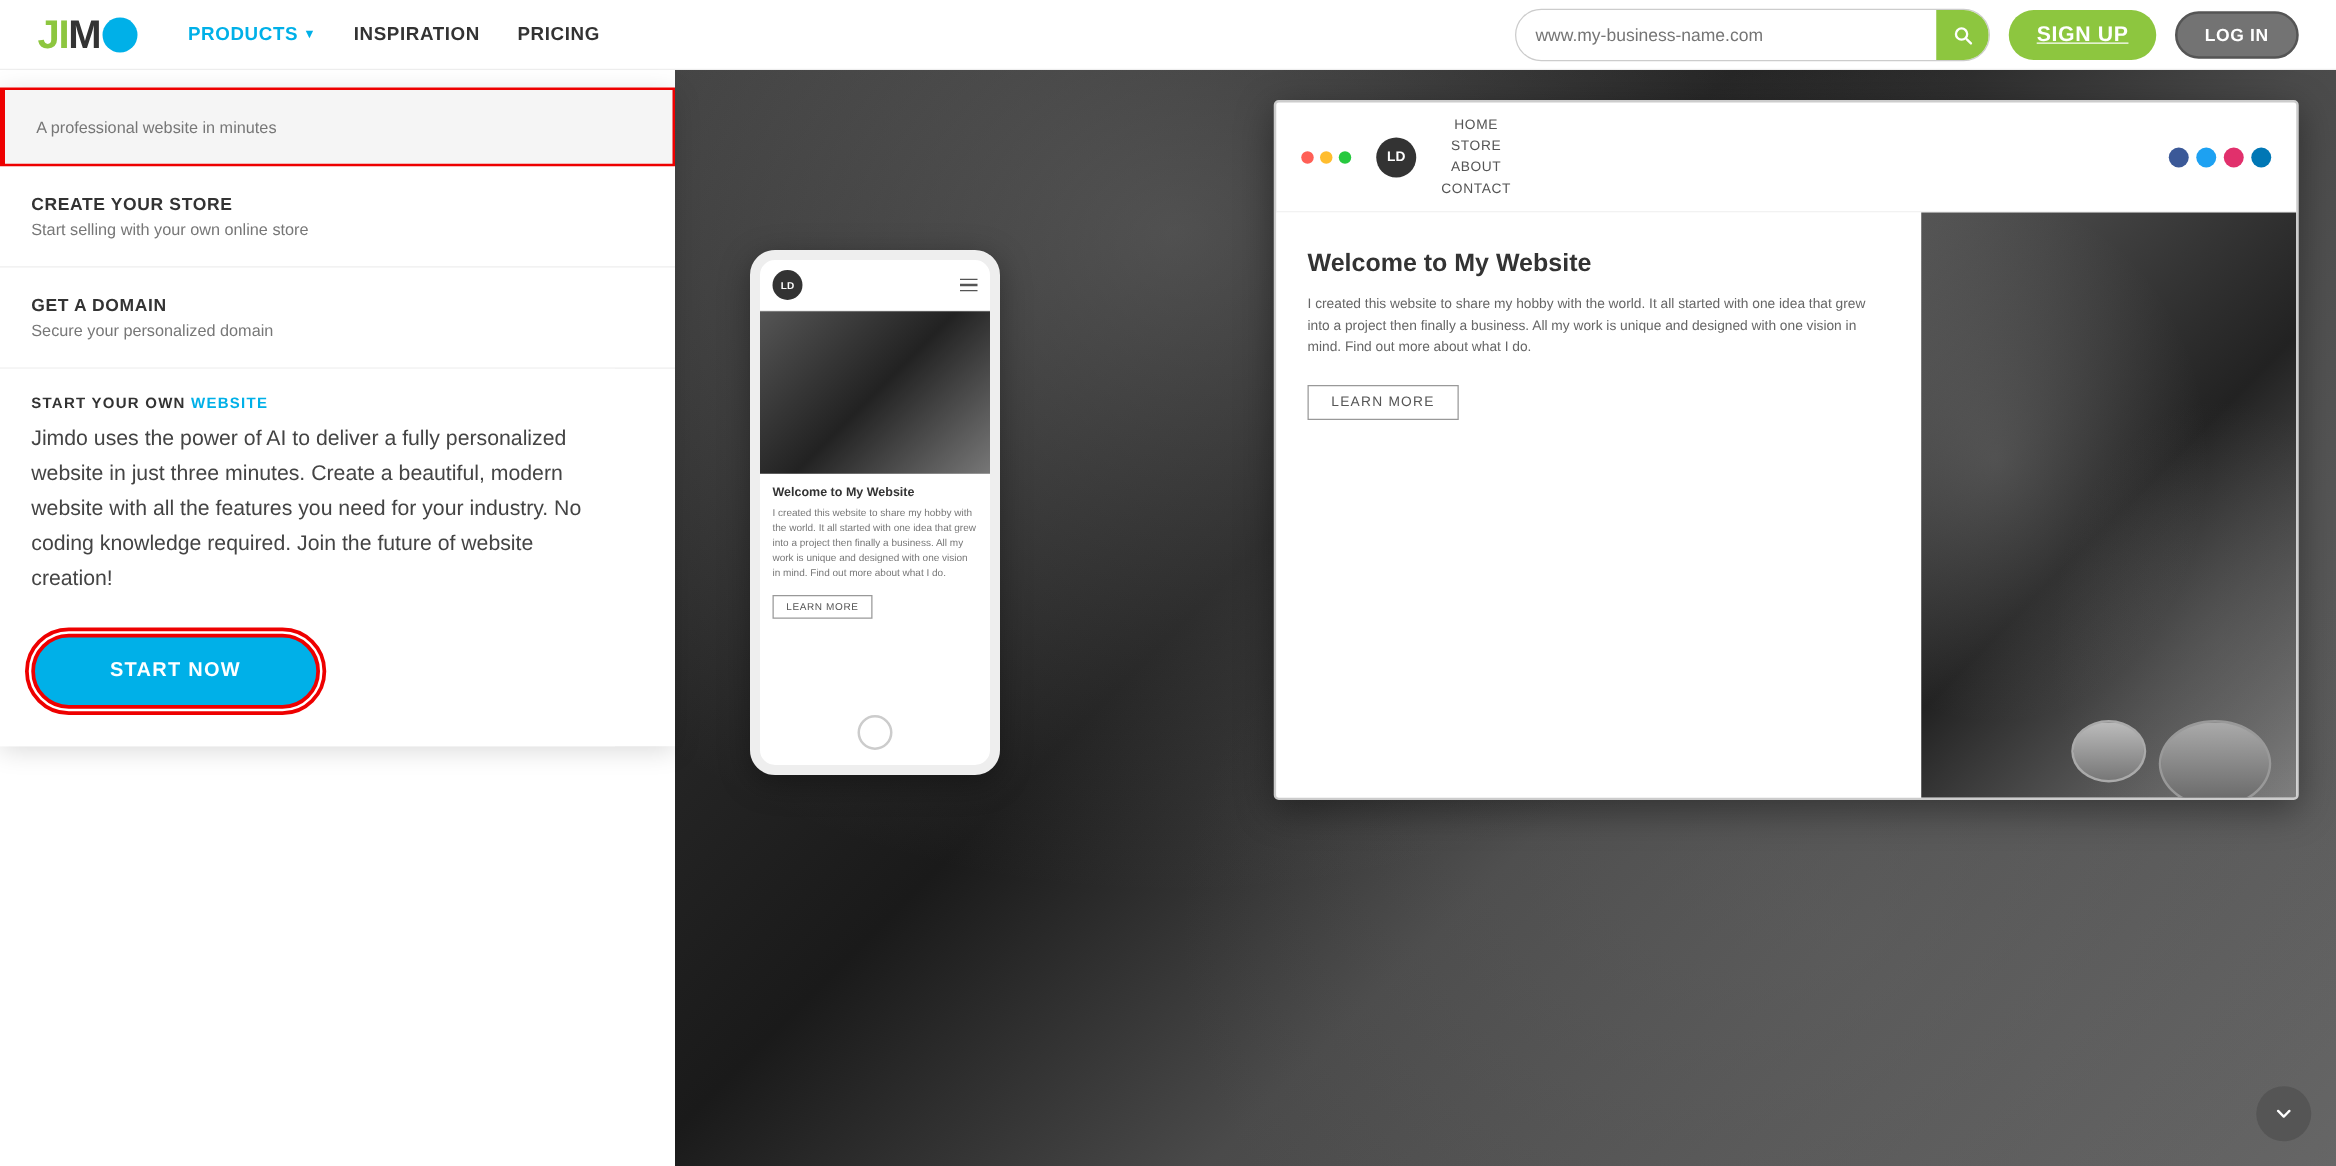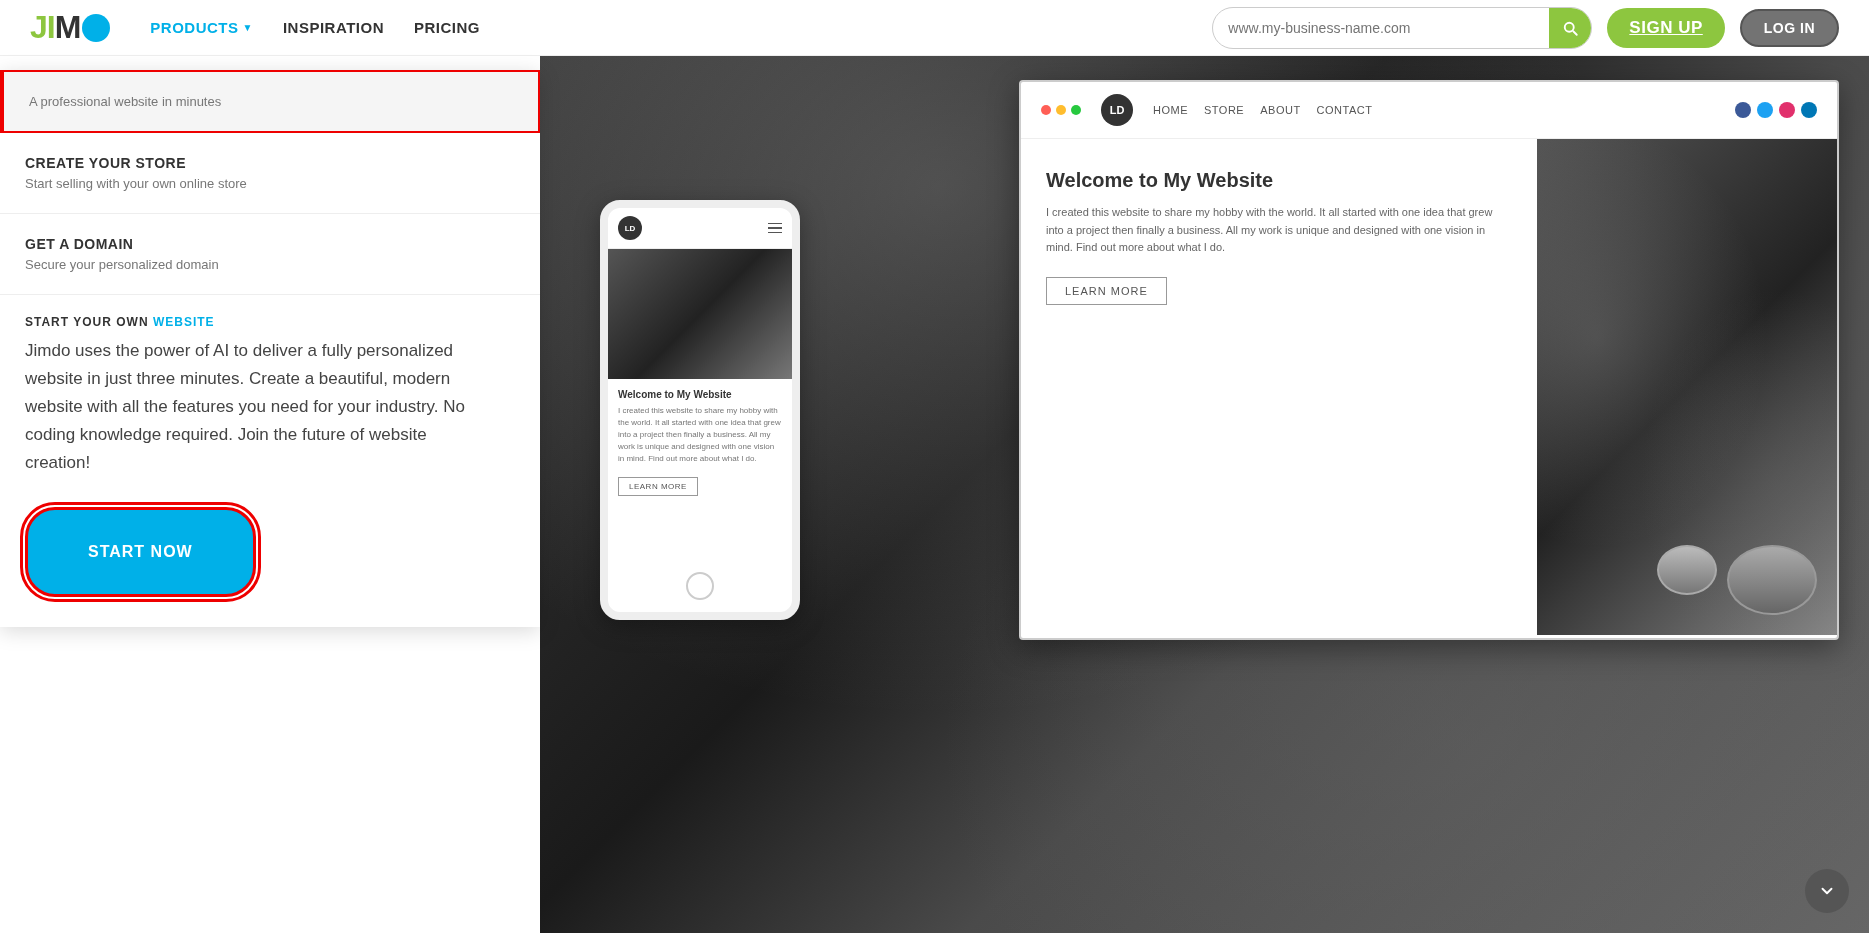--- a/index.html
+++ b/index.html
@@ -182,21 +182,21 @@
       font-size: 17px;
       line-height: 1.65;
       color: #444;
       margin-bottom: 30px;
     }
     .btn-start {
       background: #00b0e8;
       color: white;
       border: 3px solid #e00;
       border-radius: 30px;
-      padding: 33px 60px;
+      padding: 18px 60px;
       font-size: 16px;
       font-weight: 700;
       cursor: pointer;
       text-transform: uppercase;
       letter-spacing: 1px;
       outline: 3px solid #e00;
       outline-offset: 2px;
     }
 
     
@@ -253,21 +253,21 @@
     .dot-yellow { background: #ffbd2e; }
     .dot-green { background: #27c93f; }
     .mockup-logo-circle {
       width: 32px; height: 32px;
       background: #333;
       border-radius: 50%;
       display: flex; align-items: center; justify-content: center;
       color: white; font-size: 11px; font-weight: 700;
     }
     .mockup-nav-links {
-      display: flex; gap: 16px; align-items: flex-start;
+      display: flex; gap: 5px; align-items: center; flex-direction: column;
     }
     .mockup-nav-link {
       font-size: 11px; color: #555; text-transform: uppercase; letter-spacing: 0.5px;
     }
     .mockup-social {
       margin-left: auto;
       display: flex; gap: 6px;
     }
     .social-circle {
       width: 16px; height: 16px;

